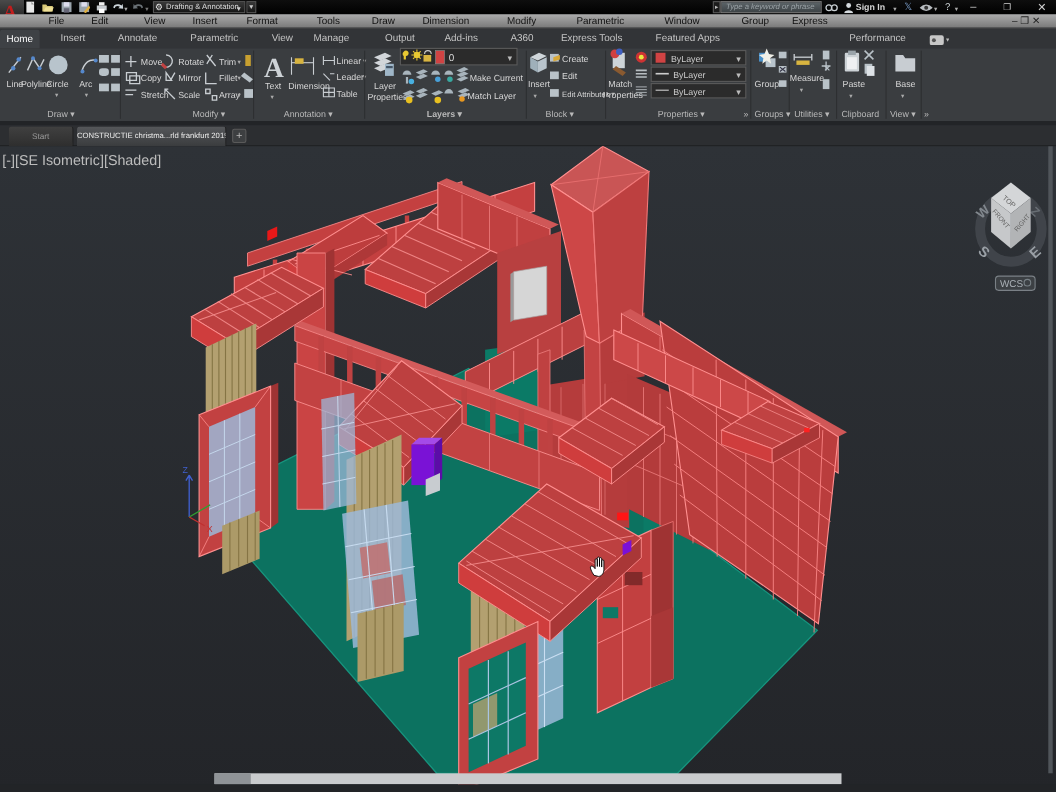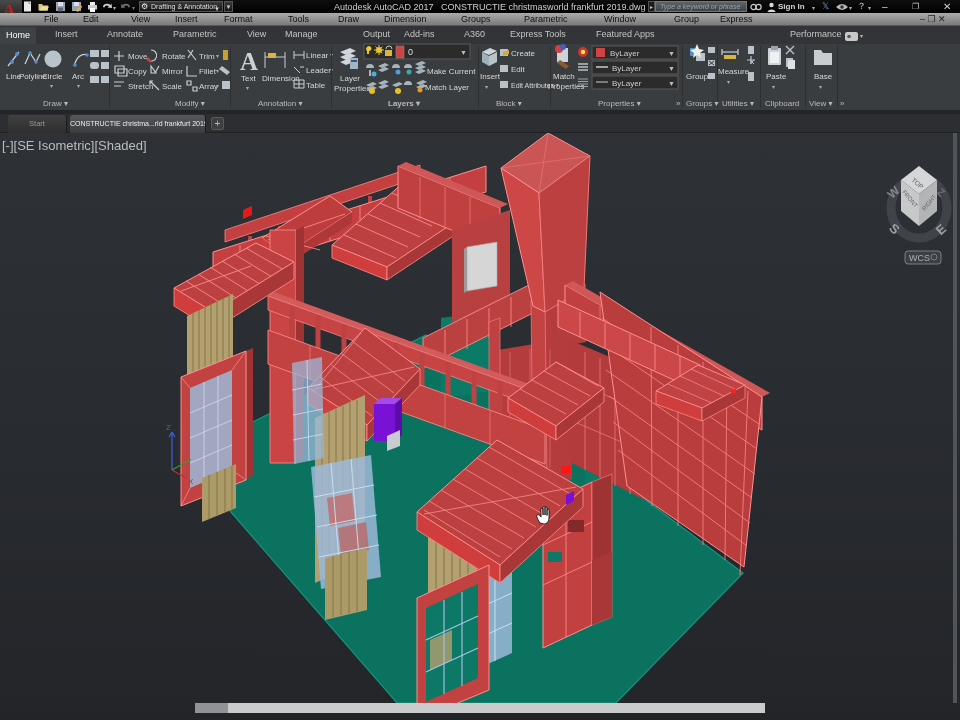--- a/index.html
+++ b/index.html
@@ -42,21 +42,20 @@
 #vplabel{left:2px;top:138px;font-size:13px;color:#bcbcbc;}
 #vscroll{left:953px;top:133px;width:4px;height:570px;background:#50555a;}
 #hscroll{left:195px;top:703px;width:570px;height:10px;background:#c9cbcd;}
 #hscrollL{left:195px;top:703px;width:33px;height:10px;background:#8f9397;}
 #botbar{left:0;top:713px;width:960px;height:7px;background:#222427;}
 </style></head>
 <body>
 <div id="page">
 
   <div class="abs" id="titlebar"></div>
-  <div class="abs" id="titletext">Autodesk AutoCAD 2017&nbsp;&nbsp;&nbsp;CONSTRUCTIE christmasworld frankfurt 2019.dwg</div>
 
   <svg class="qi" style="left:22px" viewBox="0 0 11 11">
       <rect x="2" y="0.5" width="7" height="10" fill="#e8e8e8"></rect>
       <path d="M6.5 0.5 L9 3 L6.5 3 Z" fill="#999"></path>
     </svg>
   <svg class="qi" style="left:38px" viewBox="0 0 11 11">
       <path d="M0.5 9.5 L0.5 3 L4 3 L5 4.5 L10 4.5 L10 9.5 Z" fill="#d8c878"></path>
       <path d="M1.5 9.5 L3.5 5.5 L11 5.5 L9 9.5 Z" fill="#efe098"></path>
     </svg>
   <svg class="qi" style="left:55px" viewBox="0 0 11 11">
@@ -115,41 +114,41 @@
 
   <div class="abs" id="menubar"></div>
   <div class="mi" style="left:44px;">File</div>
   <div class="mi" style="left:83px;">Edit</div>
   <div class="mi" style="left:131px;">View</div>
   <div class="mi" style="left:175px;">Insert</div>
   <div class="mi" style="left:224px;text-align:right;">Format</div>
   <div class="mi" style="left:288px;">Tools</div>
   <div class="mi" style="left:338px;">Draw</div>
   <div class="mi" style="left:384px;">Dimension</div>
-  <div class="mi" style="left:461px;">Groups</div>
+  <div class="mi" style="left:461px;">Modify</div>
   <div class="mi" style="left:524px;">Parametric</div>
   <div class="mi" style="left:604px;">Window</div>
   <div class="mi" style="left:674px;">Group</div>
   <div class="mi" style="left:720px;">Express</div>
   <div class="mi" style="left:920px;color:#222;">–&nbsp;❐&nbsp;✕</div>
 
   <div class="abs" id="ribbontabs"></div>
   <div class="abs" id="hometab">Home</div>
   <div class="rtab" style="left:55px;">Insert</div>
   <div class="rtab" style="left:107px;">Annotate</div>
   <div class="rtab" style="left:173px;">Parametric</div>
   <div class="rtab" style="left:247px;">View</div>
   <div class="rtab" style="left:285px;">Manage</div>
-  <div class="rtab" style="left:363px;">Output</div>
+  <div class="rtab" style="left:350px;">Output</div>
   <div class="rtab" style="left:404px;">Add-ins</div>
   <div class="rtab" style="left:464px;">A360</div>
   <div class="rtab" style="left:510px;">Express Tools</div>
   <div class="rtab" style="left:596px;">Featured Apps</div>
   <div class="rtab" style="left:684px;margin-top:40px;">BIM 360</div>
-  <div class="rtab" style="left:790px;">Performance</div>
+  <div class="rtab" style="left:772px;">Performance</div>
   <svg class="abs" style="left:845px;top:31px" width="18" height="12" viewBox="0 0 18 12">
       <rect x="0" y="1" width="13" height="9" rx="2" fill="#c8c8c8"></rect>
       <circle cx="4" cy="5.5" r="1.8" fill="#555"></circle>
       <path d="M15 4 l3 0 l-1.5 3 Z" fill="#bbb"></path>
     </svg>
 
   <div class="abs" id="ribbon"></div>
   <svg id="ribicons" class="abs" style="left:0;top:0" width="960" height="110" viewBox="0 0 960 110">
     <g stroke="#c9ced2" stroke-width="1.3" fill="none">
       <path d="M8 66 L19 52"></path>

